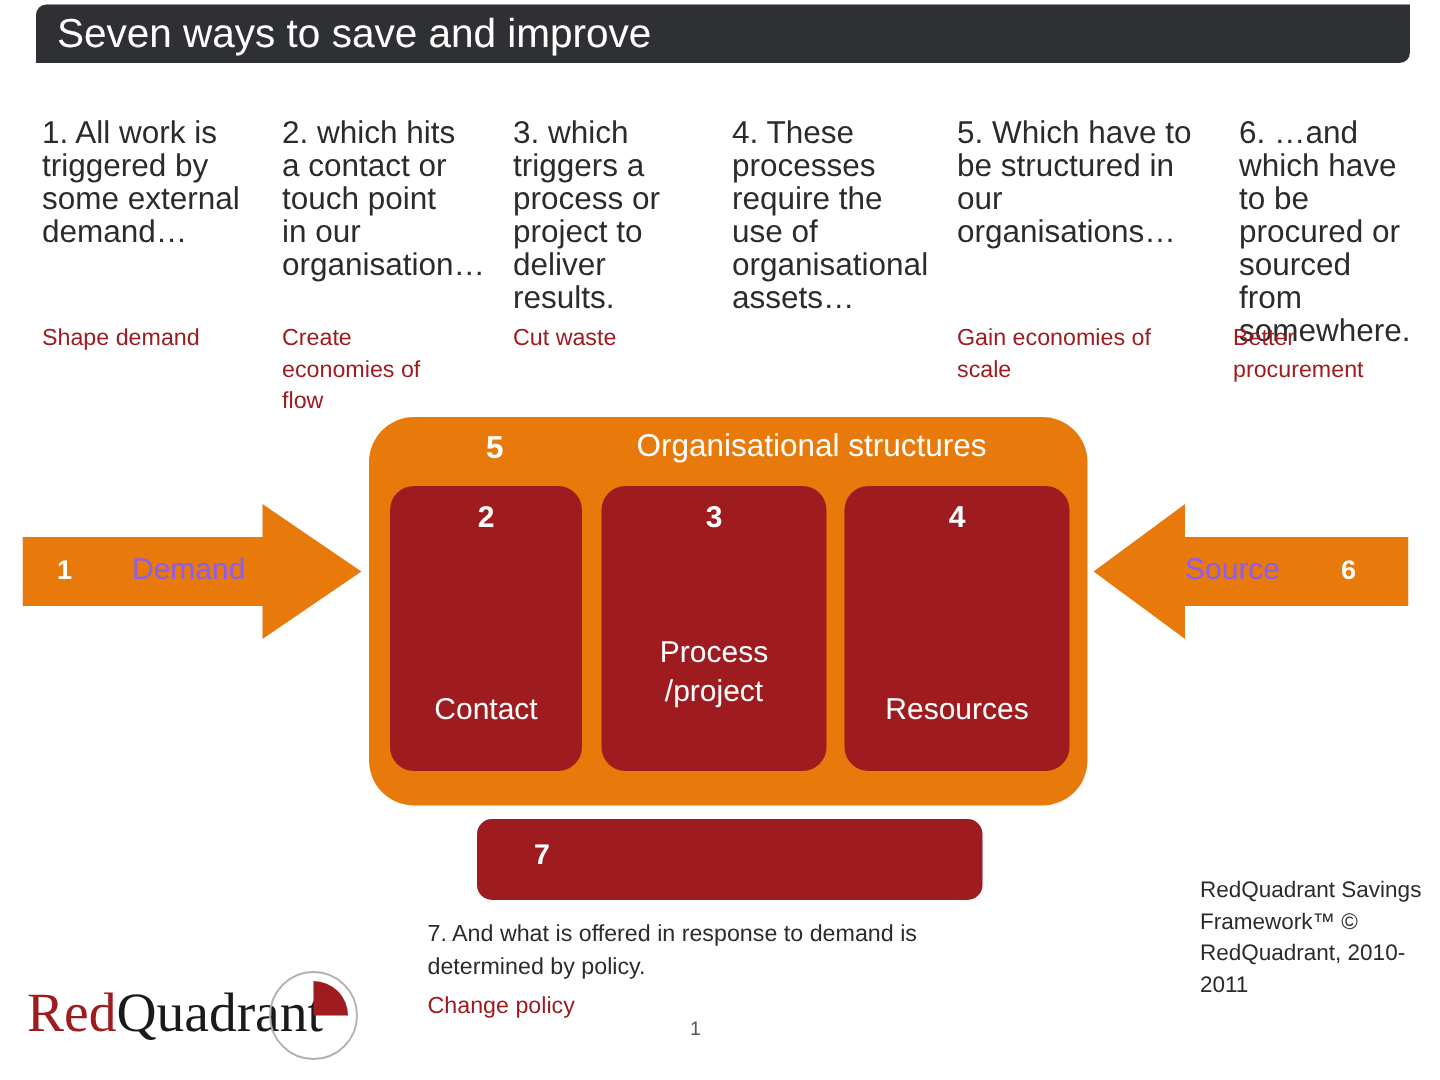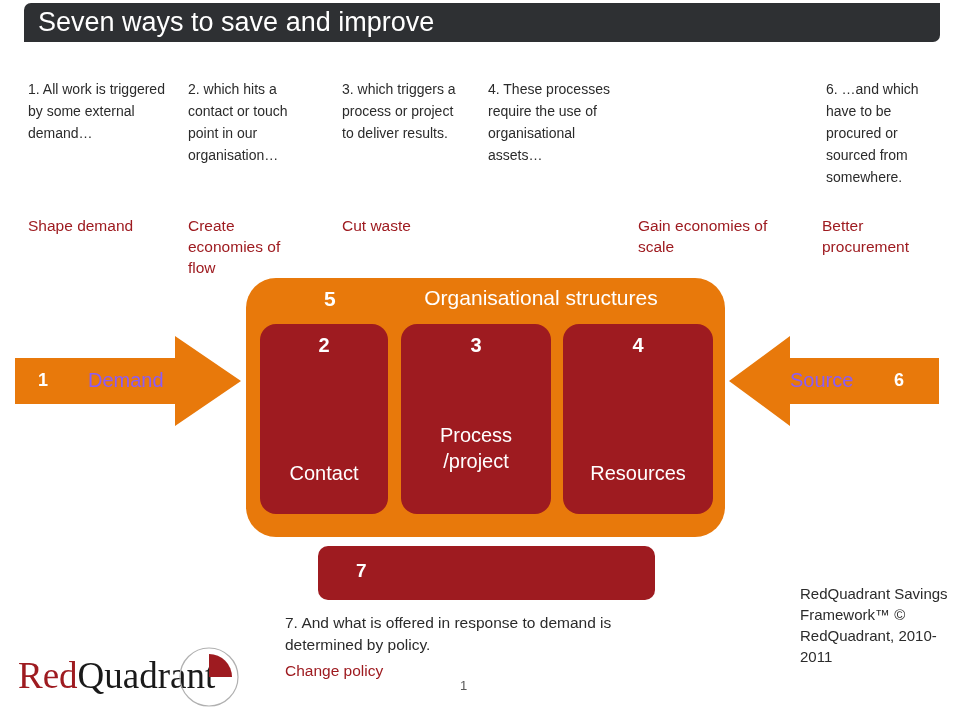--- a/index.html
+++ b/index.html
@@ -42,21 +42,21 @@
     letter-spacing: 0px;
     white-space: nowrap;
   }
 
   
   .col {
     position: absolute;
     top: 78px;
   }
   .col-desc {
-    font-size: 14px;
+    font-size: 21px;
     line-height: 22px;
     color: #2b2b2b;
   }
   .col-save {
     position: absolute;
     font-size: 15.5px;
     line-height: 21px;
     color: #9E1B20;
   }
 
@@ -252,20 +252,21 @@
   <div class="col-save" style="left:28px; top:215px; width:150px;">Shape demand</div>
 
   <div class="col col-desc" style="left:188px; width:118px;">2. which hits a contact or touch point in our organisation…</div>
   <div class="col-save" style="left:188px; top:215px; width:110px;">Create economies of flow</div>
 
   <div class="col col-desc" style="left:342px; width:120px;">3. which triggers a process or project to deliver results.</div>
   <div class="col-save" style="left:342px; top:215px; width:130px;">Cut waste</div>
 
   <div class="col col-desc" style="left:488px; width:133px;">4. These processes require the use of organisational assets…</div>
 
+  <div class="col col-desc" style="left:638px; width:160px;">5. Which have to be structured in our organisations…</div>
   <div class="col-save" style="left:638px; top:215px; width:160px;">Gain economies of scale</div>
 
   <div class="col col-desc" style="left:826px; width:118px;">6. …and which have to be procured or sourced from somewhere.</div>
   <div class="col-save" style="left:822px; top:215px; width:120px;">Better procurement</div>
 
   <svg id="arrow-demand" viewBox="0 0 226 90">
     <polygon points="0,22 160,22 160,0 226,45 160,90 160,68 0,68" fill="#E8790B"></polygon>
   </svg>
   <div class="arrow-num" id="demand-num">1</div>
   <div class="arrow-text" id="demand-text">Demand</div>

